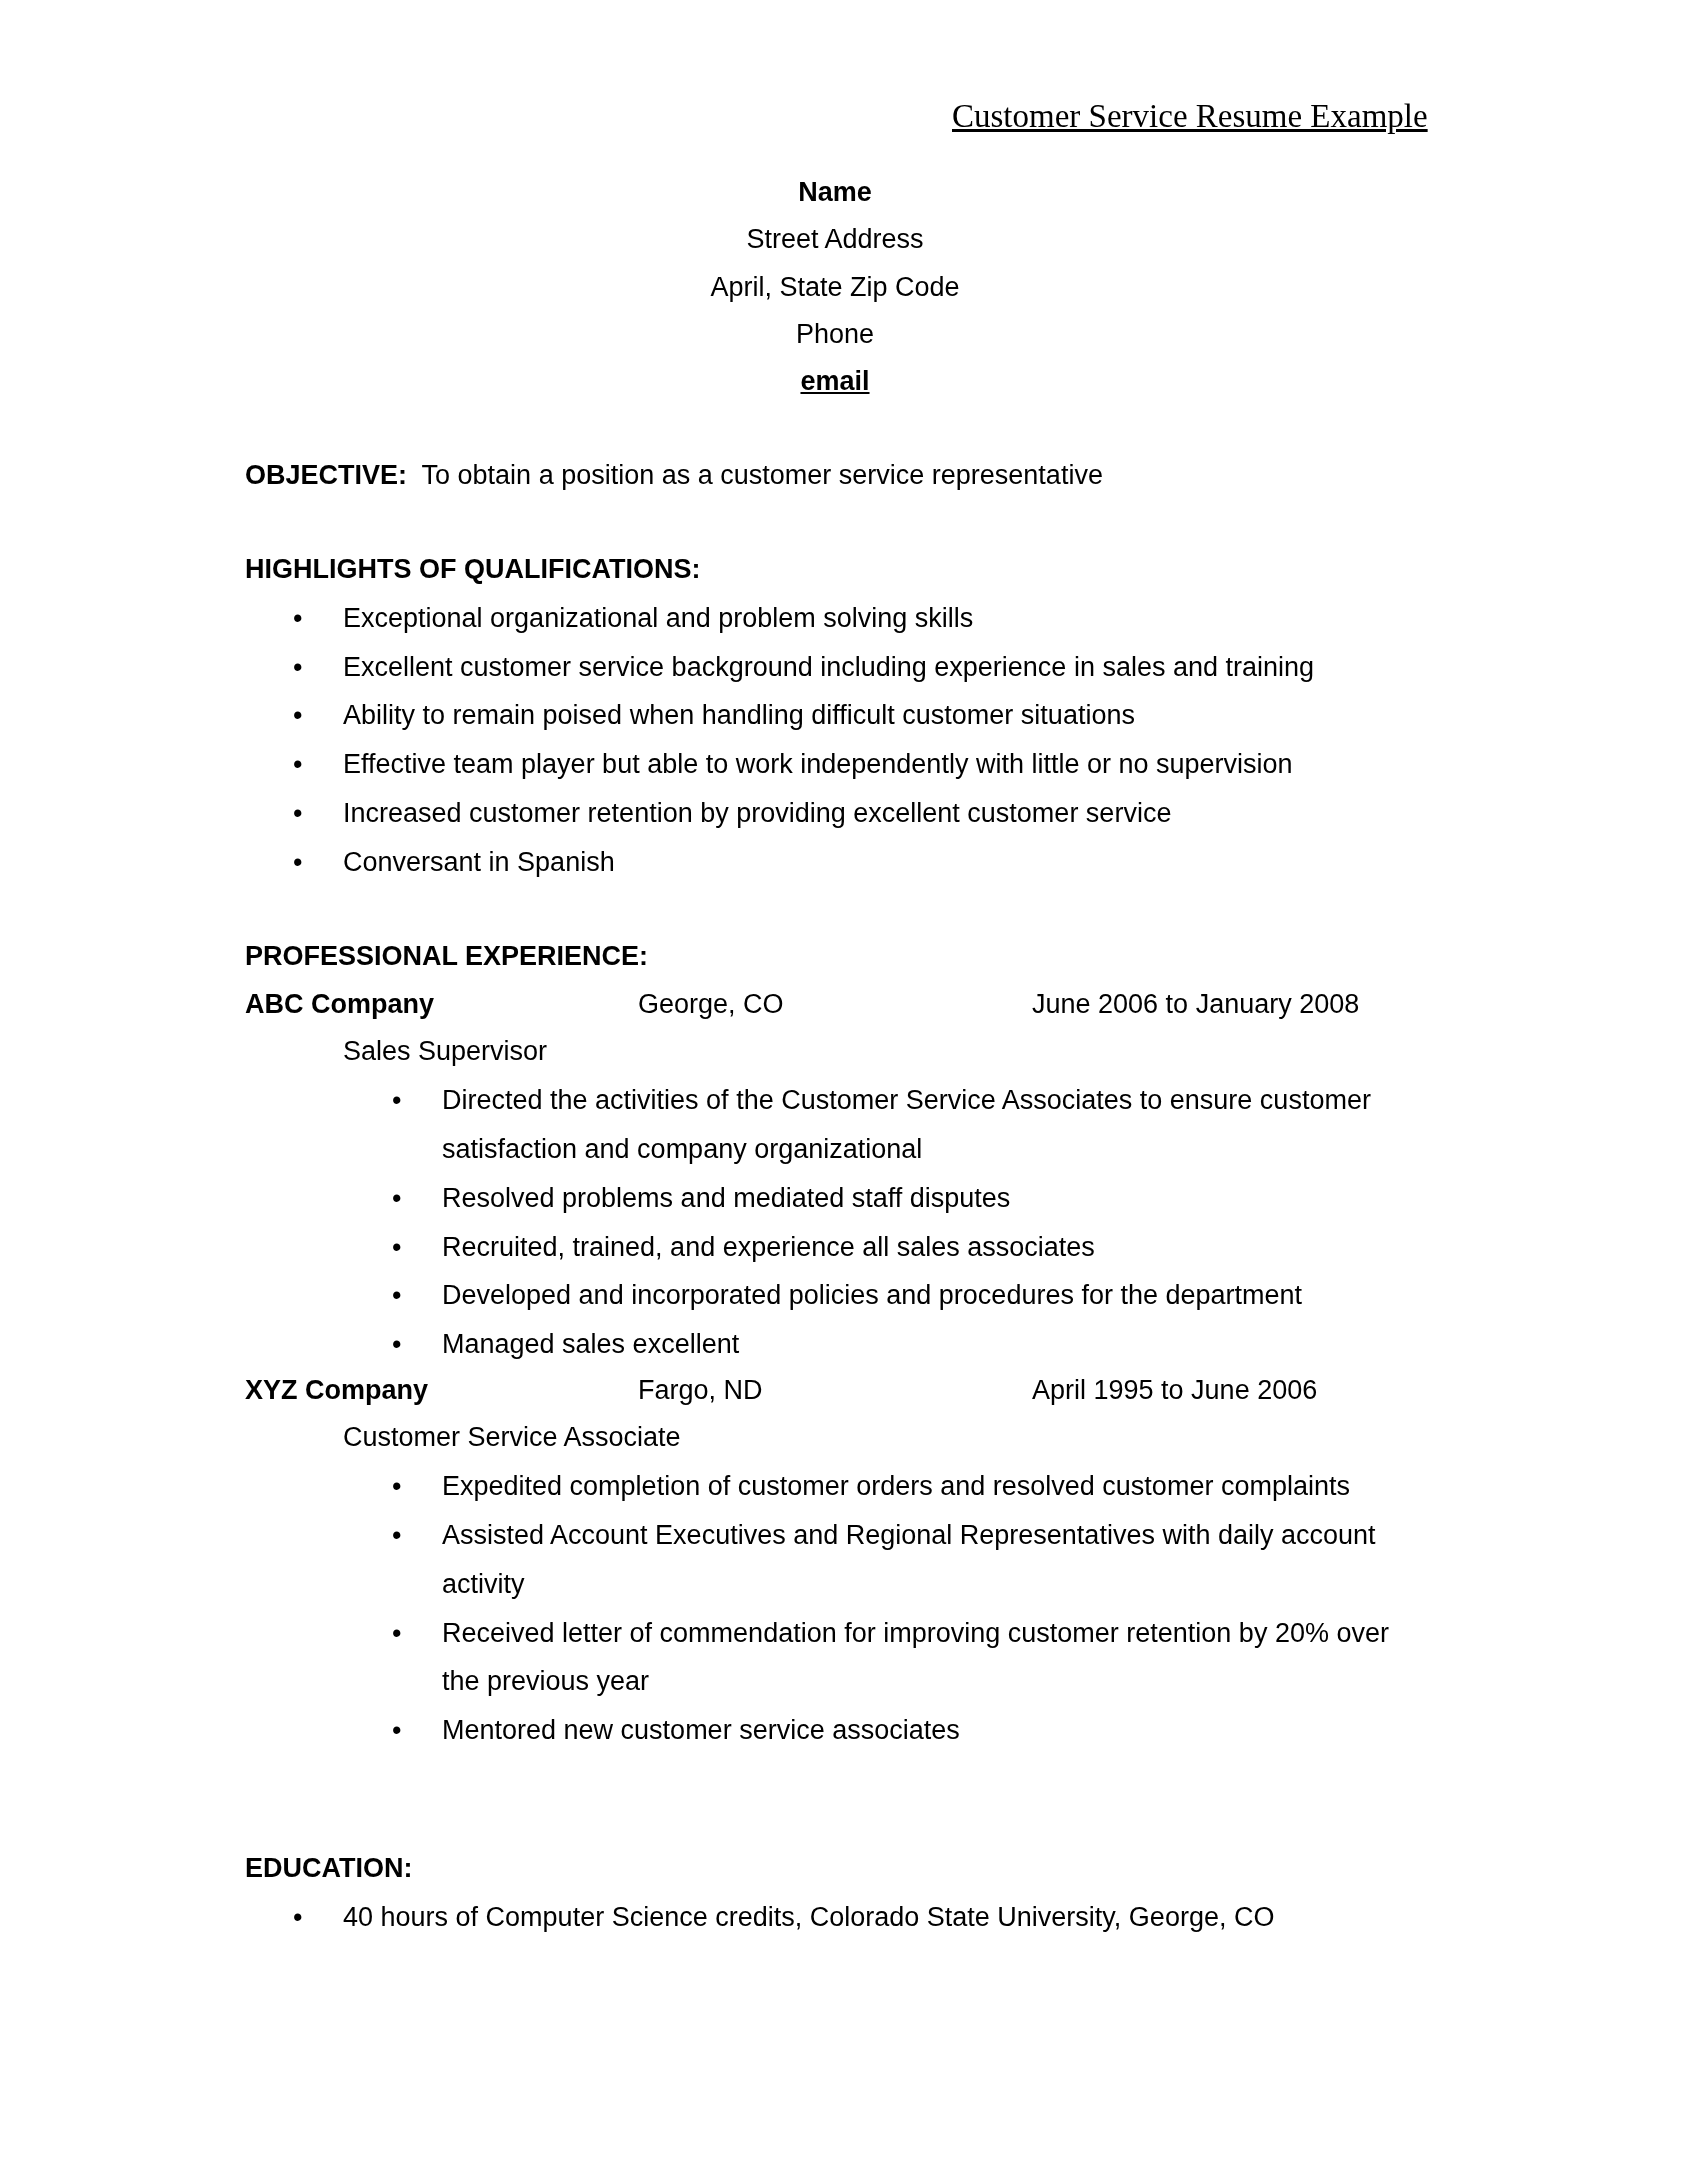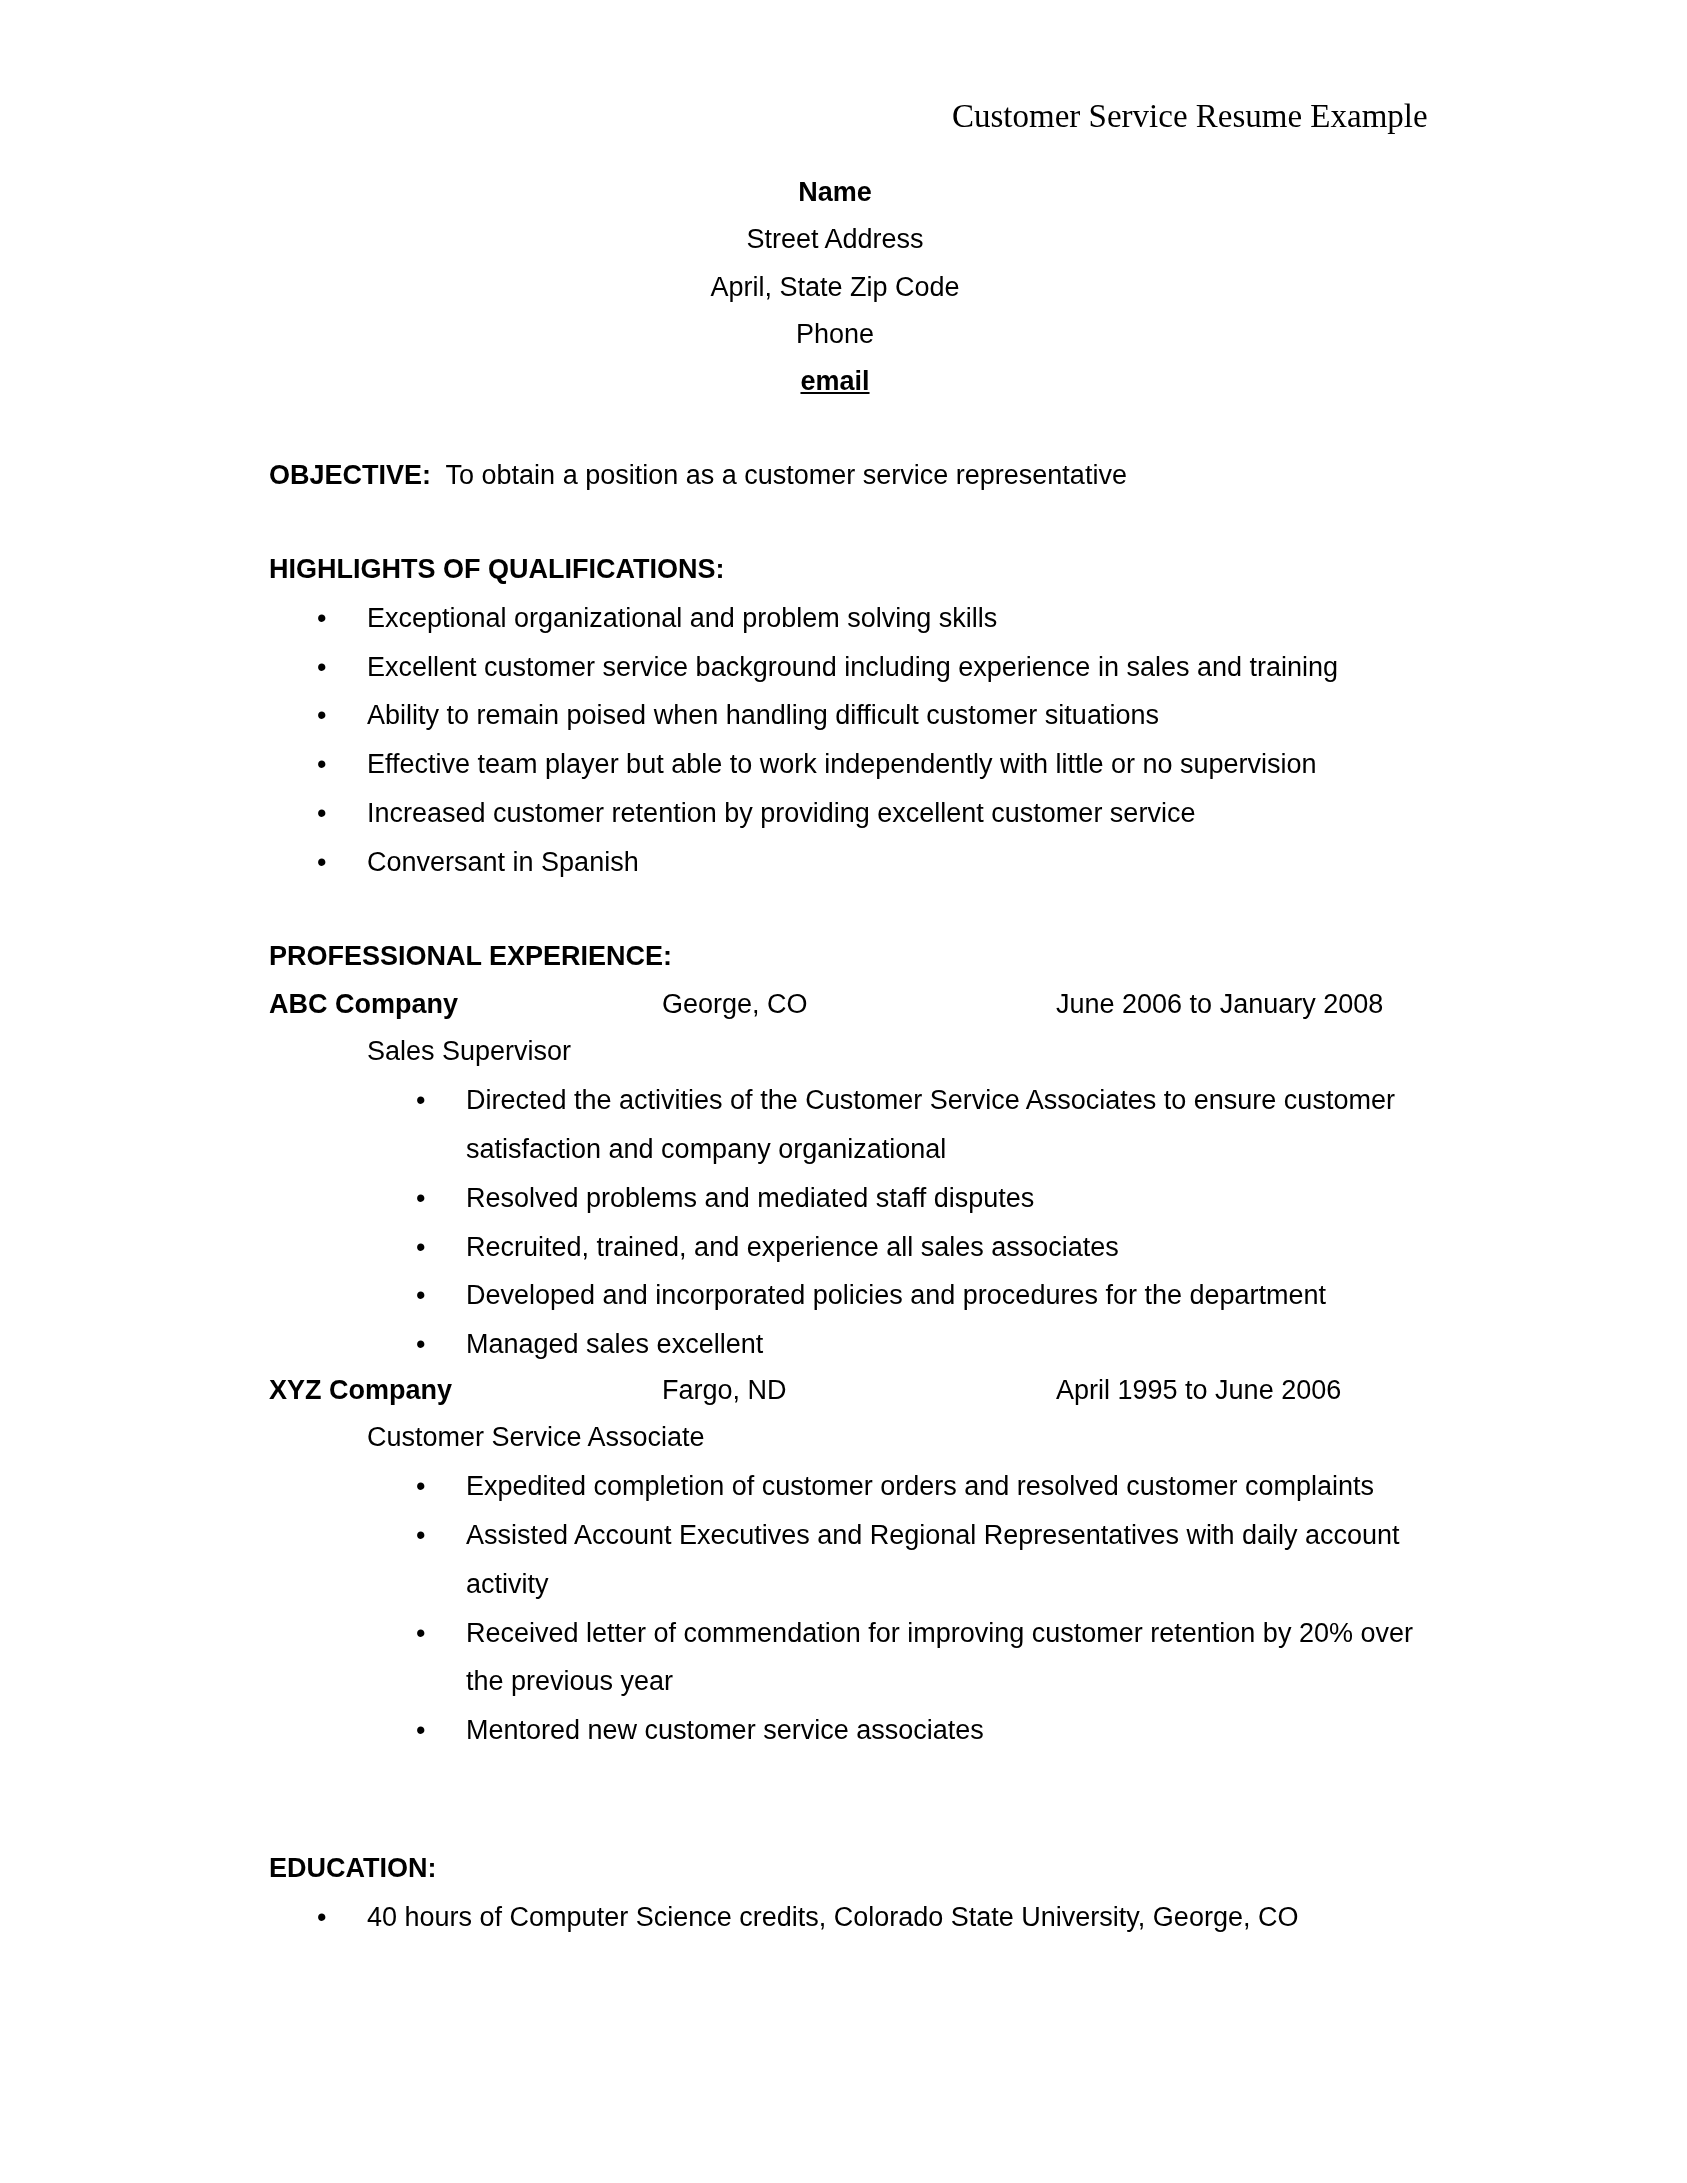--- a/index.html
+++ b/index.html
@@ -1,20 +1,20 @@
 <!DOCTYPE html>
 <html style="font-size:14px"><head>
 <meta charset="utf-8">
 <style>
   html, body { margin:0; padding:0; background:#fff; }
   body { width:1687px; height:2184px; position:relative; overflow:hidden; color:#000;
          font-family:"Liberation Sans", sans-serif; font-size:27px; }
-  .title { position:absolute; left:952px; top:98px; font-family:"Liberation Serif", serif; font-size:33px; }
+  .title { position:absolute; left:952px; top:98px; font-family:"Liberation Serif", serif; font-size:33px;text-decoration:underline; }
   .center { position:absolute; left:0; width:1670px; text-align:center; }
-  .abs { position:absolute; white-space:nowrap;margin-left:24px; }
+  .abs { position:absolute; white-space:nowrap; }
   .b { font-weight:bold; }
   .u { text-decoration:underline;font-weight:bold; }
 </style>
 </head>
 <body>
 
 <div class="title">Customer Service Resume Example</div>
 
 <div class="center b" style="top:177px">Name</div>
 <div class="center" style="top:224px">Street Address</div>

